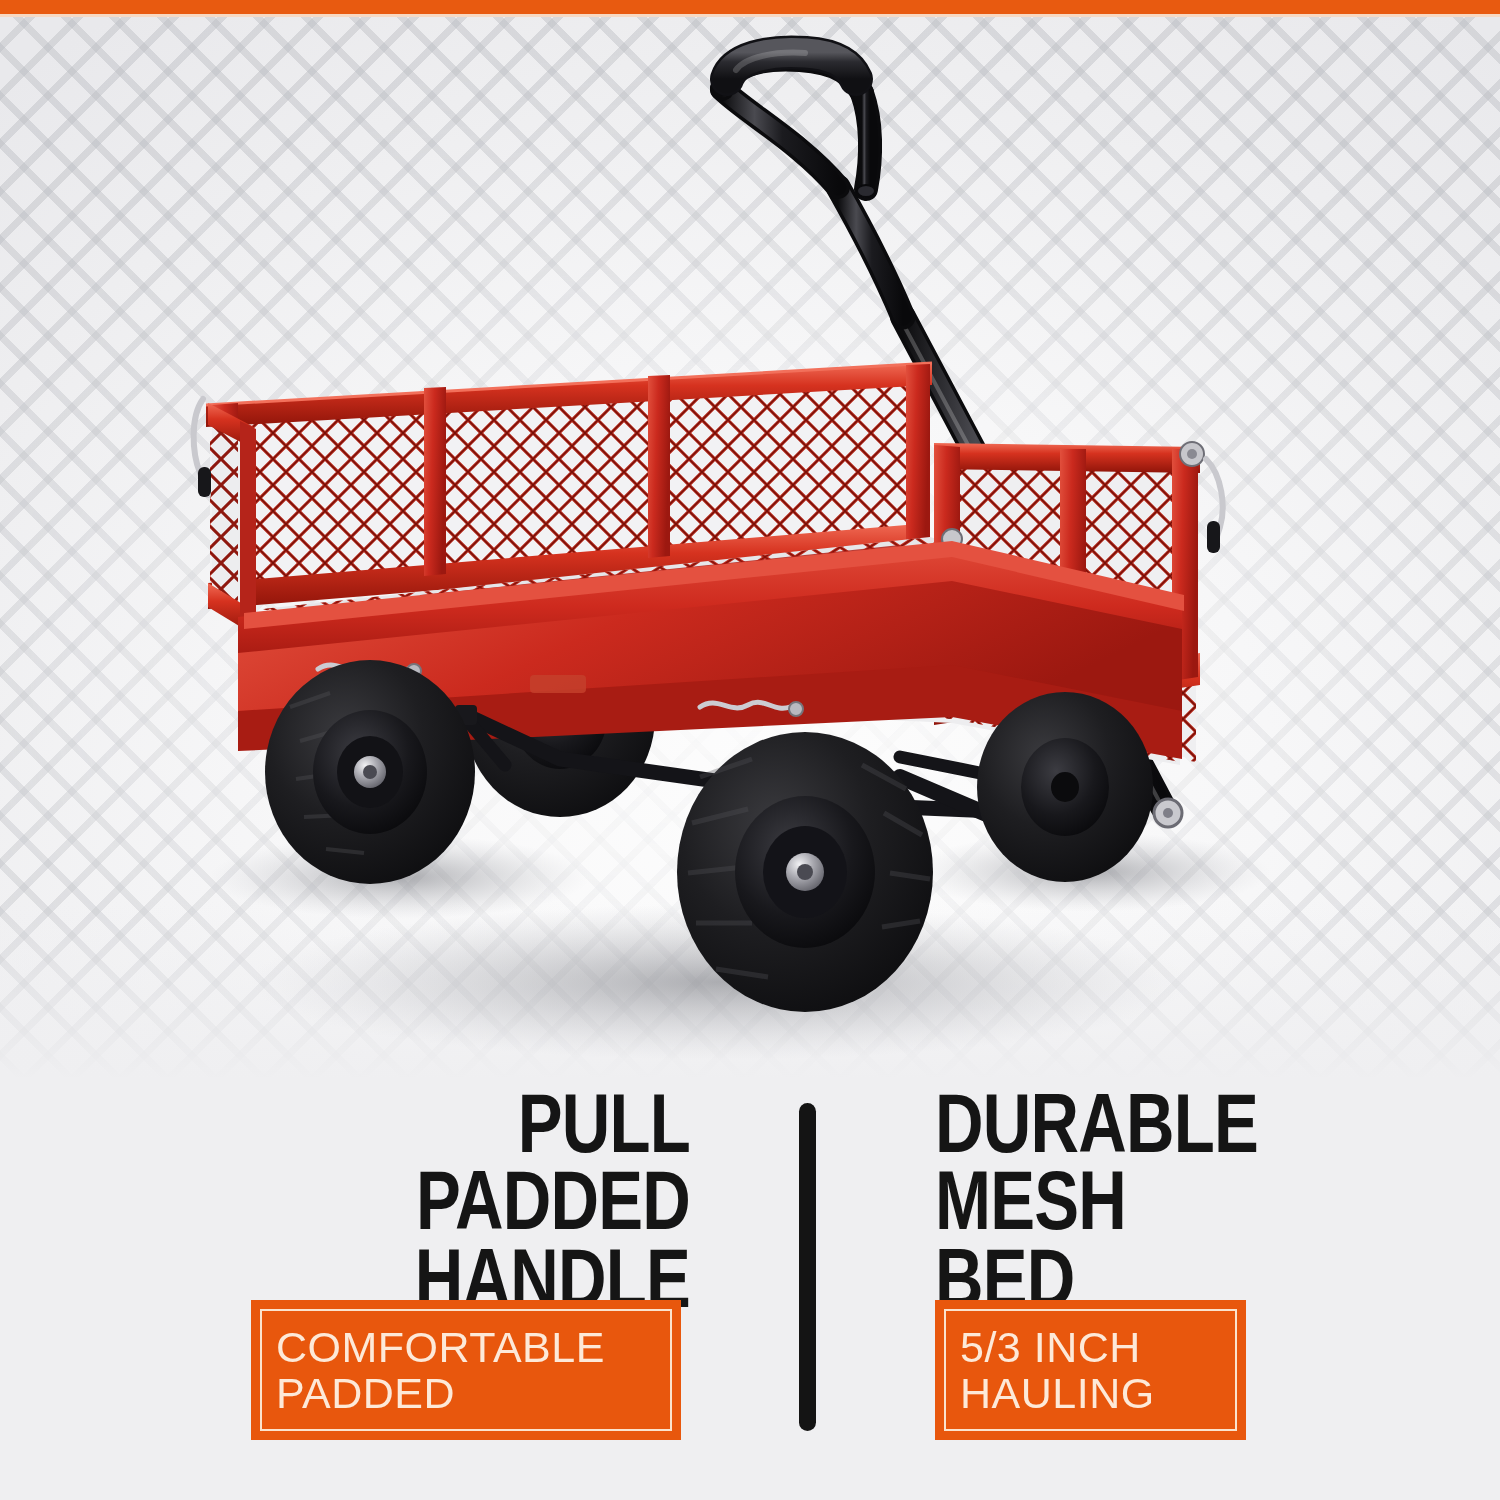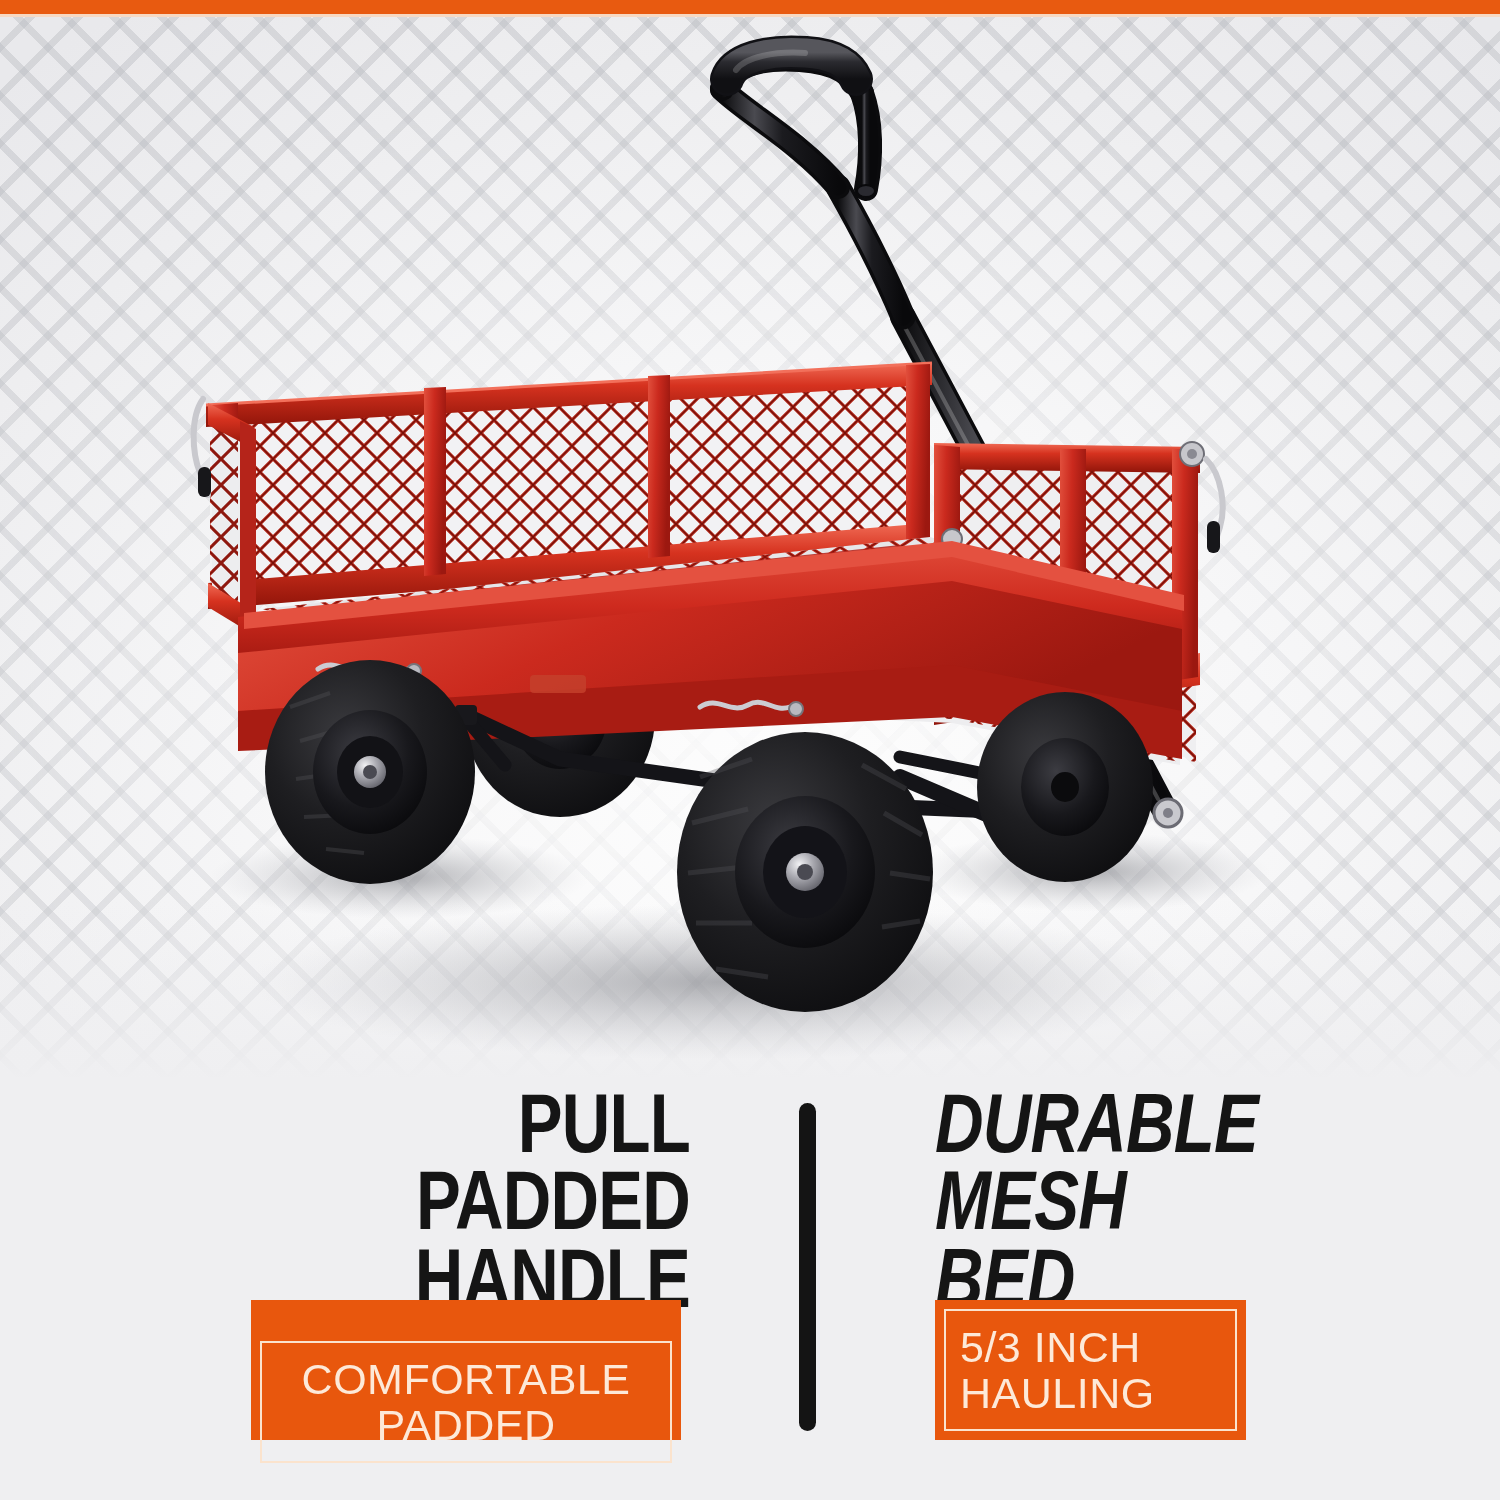--- a/index.html
+++ b/index.html
@@ -92,21 +92,21 @@
     left: 0; top: 1085px;
     width: 1500px;
     height: 380px;
   }
 
   .feature-col {
     position: absolute;
     top: 0;
   }
   .col-left  { left: 150px; width: 540px; text-align: right; }
-  .col-right { left: 935px; width: 420px; text-align: left; font-style: italic; }
+  .col-right { left: 935px; width: 420px; text-align: left; }
 
   .feature-title {
     margin: 0;
     color: #151515;
     font-family: "Liberation Sans", sans-serif;
     font-weight: 700;
     font-size: 84px;
     line-height: 0.92;
     letter-spacing: -1px;
     transform: scaleX(0.80);
@@ -149,21 +149,21 @@
     font-weight: 400;
     font-size: 43px;
     line-height: 1.08;
     letter-spacing: 0.5px;
     white-space: nowrap;
   }
   .badge-left {
     left: 251px; top: 1300px;
     width: 430px; height: 140px;
   }
-  .badge-left .badge-inner { align-items: center; margin-top: 32px; }
+  .badge-left .badge-inner { align-items: flex-start; }
   .badge-right {
     left: 935px; top: 1300px;
     width: 311px; height: 140px;
   }
   .badge-right .badge-inner { align-items: flex-start; }
 </style>
 </head>
 <body>
 
 <div class="page">

